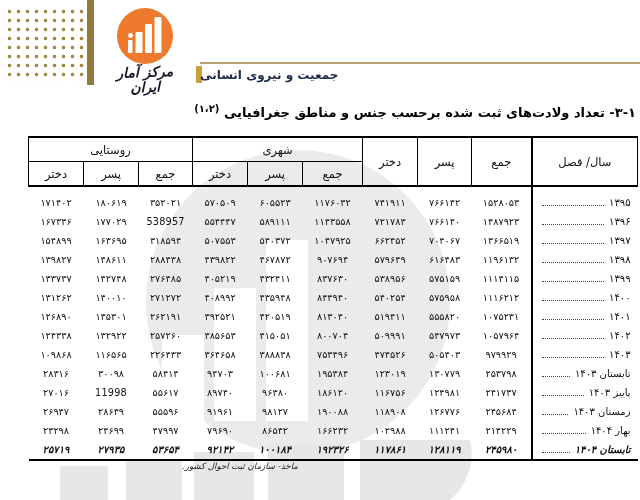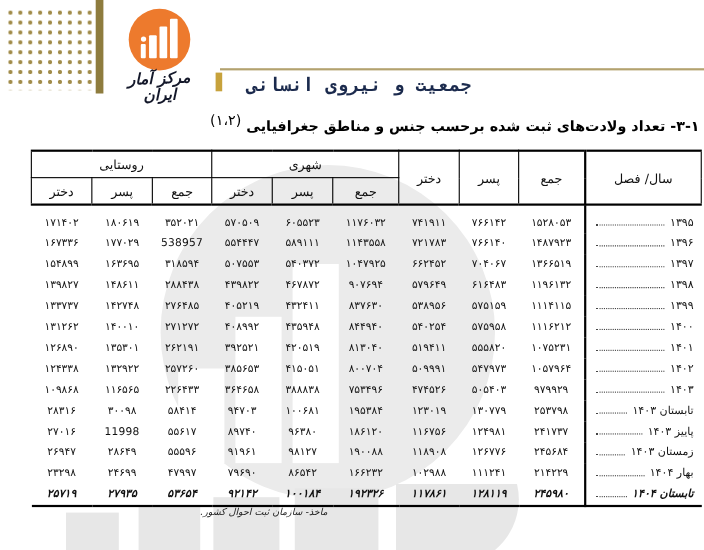--- a/index.html
+++ b/index.html
@@ -18,29 +18,29 @@
   .gold-vbar{position:absolute;left:87px;top:0;width:7px;height:85px;background:#8e7c3e;z-index:1;}
   .logo-wrap{position:absolute;left:112px;top:7px;width:66px;height:88px;z-index:1;}
   .logo-svg{display:block;margin:0 auto;}
   .calligraphy{
     width:100%;text-align:center;font-size:14px;font-style:italic;font-weight:bold;
     color:#14182a;direction:rtl;line-height:1.1;letter-spacing:-.5px;transform:rotate(-2deg);
   }
   .rule{position:absolute;left:200px;top:62px;width:440px;height:2px;background:#b3a26f;z-index:1;}
   .band-bar{position:absolute;left:196px;top:66px;width:6px;height:17px;background:#c7a23c;z-index:1;}
   .band-text{
-    position:absolute;left:224px;top:68px;z-index:1;direction:rtl;
-    font-size:17px;font-weight:bold;color:#1b2a4d;font-family:Liberation Mono, monospace;
+    position:absolute;left:200px;top:68px;z-index:1;direction:rtl;
+    font-size:12px;font-weight:bold;color:#1b2a4d;
   }
   
   .title{
     position:absolute;right:4px;top:103px;z-index:2;direction:rtl;text-align:right;
     font-size:13px;font-weight:bold;color:#000;
   }
-  .title sup{font-size:13px;font-weight:normal;text-align:right;}
+  .title sup{font-size:10px;font-weight:bold;text-align:right;}
   
   .tbl-wrap{position:absolute;left:28px;top:136px;width:609px;z-index:2;}
   table{
     border-collapse:collapse;table-layout:fixed;width:609px;direction:rtl;
     background:transparent;
   }
   th{
     border:1px solid #000;font-weight:normal;font-size:11.5px;padding:0;
     height:23px;text-align:center;vertical-align:middle;background:transparent;
   }

